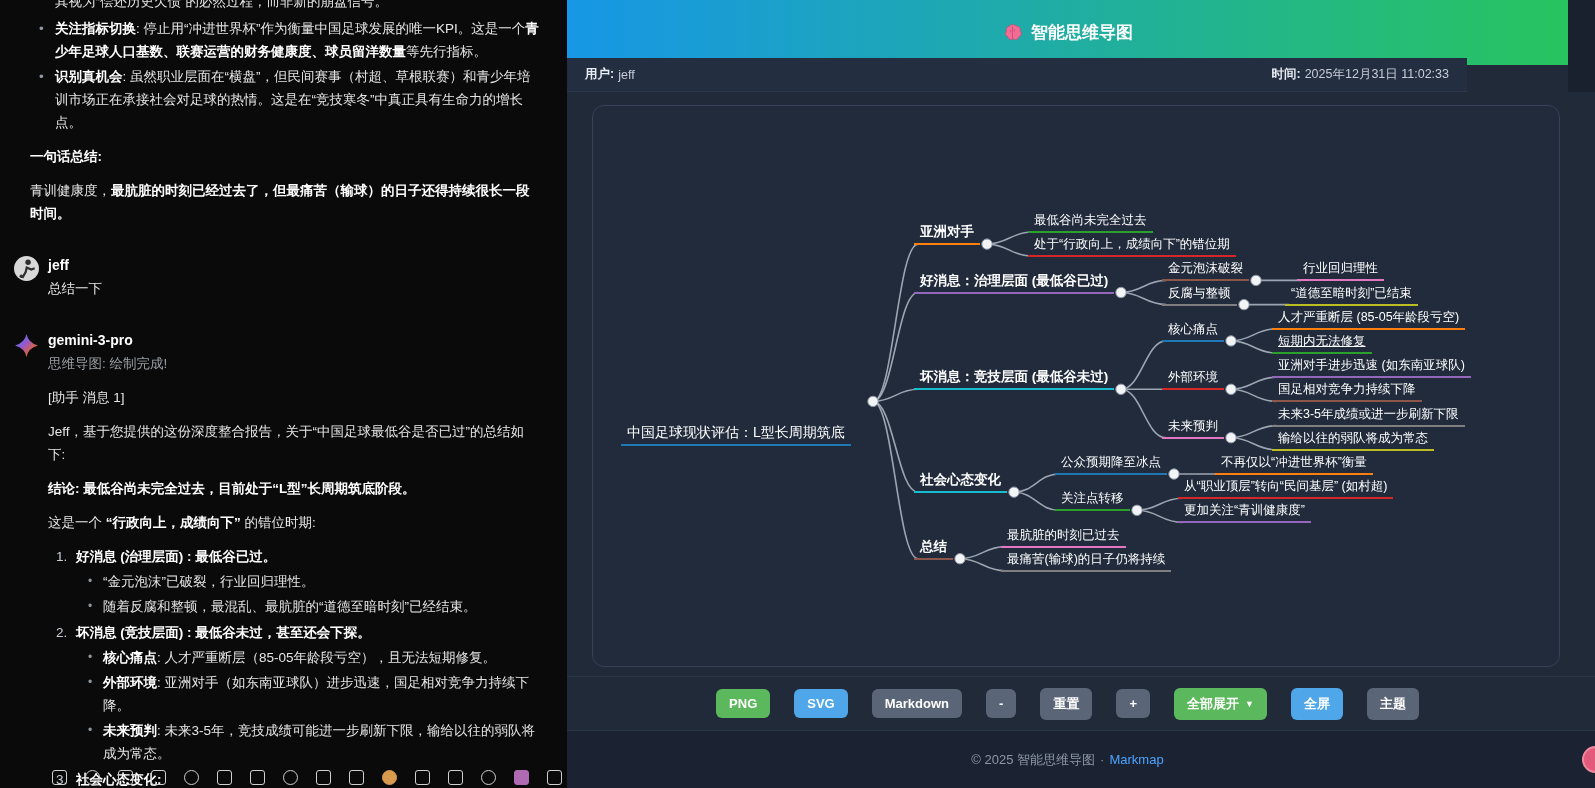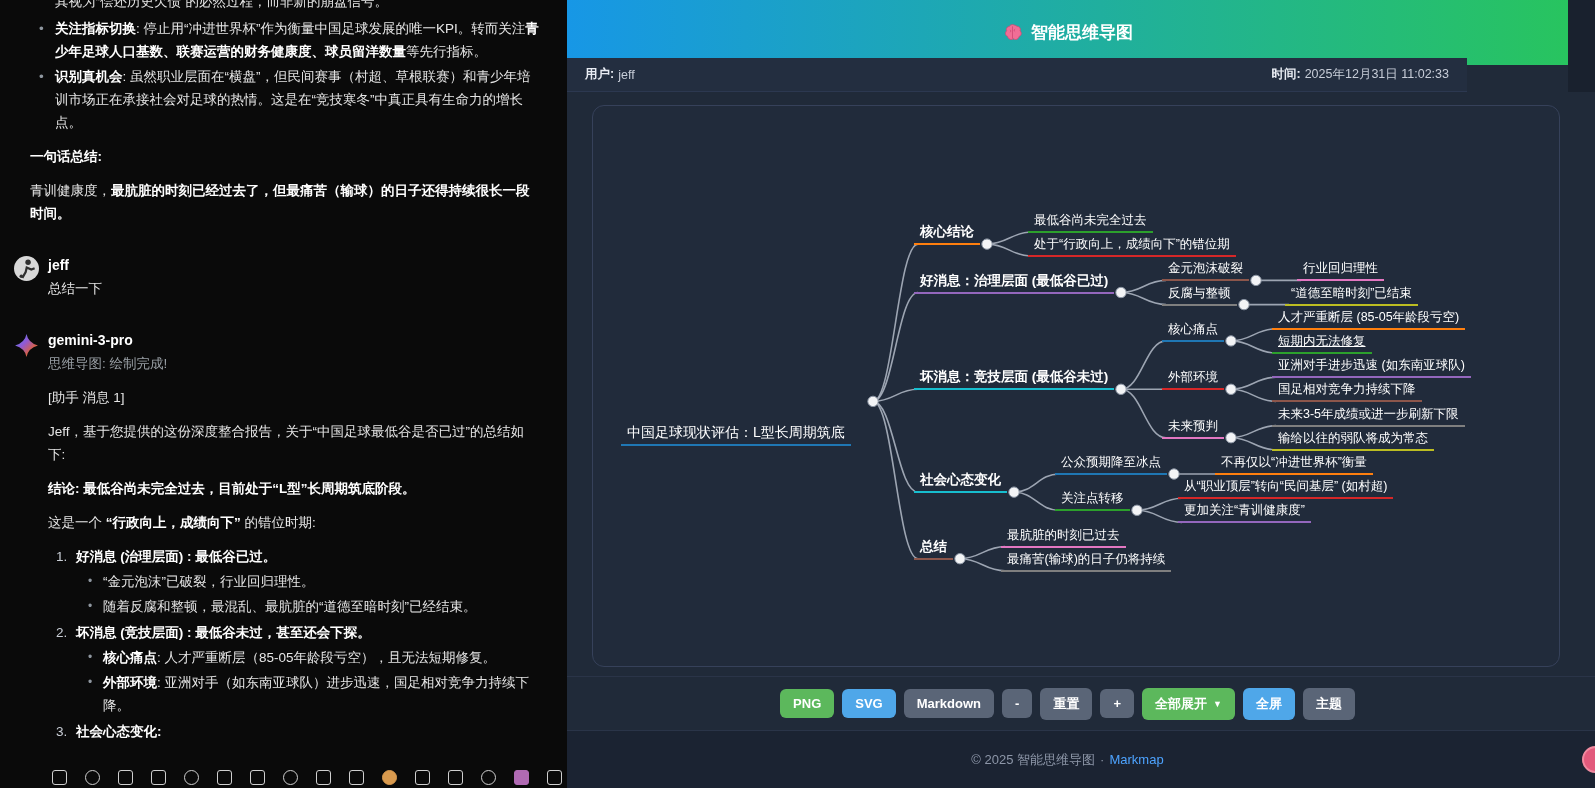--- a/index.html
+++ b/index.html
@@ -45,21 +45,21 @@
   .meta-right{margin-left:auto;display:flex;}
   .mapbox{position:absolute;left:25px;top:105px;width:968px;height:562px;background:#212b3b;
     border:1px solid #36415a;border-radius:12px;box-sizing:border-box;overflow:hidden;}
   .mapcanvas{position:absolute;left:0;top:0;width:100%;height:100%;}
   .mapcanvas svg{position:absolute;left:0;top:0;}
   .mm-node{position:absolute;white-space:nowrap;color:#fff;padding:0 6px 2px 6px;border-bottom:2px solid #888;
     font-size:12.5px;line-height:17px;cursor:pointer;}
   .mm-node.d0{font-size:14px;line-height:20px;margin-top:44px;}
   .mm-node.d1{font-size:13.5px;line-height:18px;font-weight:700;}
   .tbar{position:absolute;left:0;top:676px;width:1028px;height:54px;border-top:1px solid #2a3448;
-    box-sizing:border-box;display:flex;align-items:center;justify-content:center;gap:8px;padding-right:27px;}
+    box-sizing:border-box;display:flex;align-items:center;justify-content:center;gap:24px;padding-right:27px;}
   .tbtn{border:none;border-radius:6px;color:#fff;font-size:13px;font-weight:700;padding:7px 13px;
     cursor:pointer;font-family:inherit;display:flex;align-items:center;gap:6px;}
   .tbtn.green{background:#5cb85c;}
   .tbtn.blue{background:#4fa7e9;}
   .tbtn.slate{background:#5a6577;}
   .tbtn .caret{font-size:9px;}
   .appfooter{position:absolute;left:0;top:730px;width:1028px;height:58px;background:#1b2332;
     border-top:1px solid #2a3448;box-sizing:border-box;display:flex;align-items:center;justify-content:center;
     color:#8d96a8;font-size:13px;padding-right:27px;gap:5px;}
   .appfooter a{color:#4da3ff;text-decoration:none;cursor:pointer;}
@@ -67,21 +67,21 @@
     background:#e25a7c;border:2px solid #f0899f;box-sizing:border-box;cursor:pointer;}
 </style>
 </head>
 <body>
 
 <div class="chat">
   <div class="chat-inner">
     <div id="pre-content">
         <div class="cont">其视为“偿还历史欠债”的必然过程，而非新的崩盘信号。</div>
         <ul class="bl">
-          <li><b>关注指标切换</b><span>: 停止用“冲进世界杯”作为衡量中国足球发展的唯一KPI。转而关注</span><b>青少年足球人口基数、联赛运营的财务健康度、球员留洋数量</b><span>等先行指标。</span></li>
+          <li><b>关注指标切换</b><span>: 停止用“冲进世界杯”作为衡量中国足球发展的唯一KPI。这是一个</span><b>青少年足球人口基数、联赛运营的财务健康度、球员留洋数量</b><span>等先行指标。</span></li>
           <li><b>识别真机会</b><span>: 虽然职业层面在“横盘”，但民间赛事（村超、草根联赛）和青少年培训市场正在承接社会对足球的热情。这是在“竞技寒冬”中真正具有生命力的增长点。</span></li>
         </ul>
         <p><b>一句话总结:</b></p>
         <p><span>青训健康度，</span><b>最肮脏的时刻已经过去了，但最痛苦（输球）的日子还得持续很长一段时间。</b></p>
       </div>
 
     <div class="msg">
       <span class="avatar">
         <svg width="25" height="25" viewBox="0 0 24 24">
           <circle cx="13.5" cy="6" r="2.6" fill="#2f2f2f"></circle>
@@ -115,20 +115,21 @@
           <p><b>结论: 最低谷尚未完全过去，目前处于“L型”长周期筑底阶段。</b></p>
           <p><span>这是一个 </span><b>“行政向上，成绩向下”</b><span> 的错位时期:</span></p>
           <ol class="nl">
             <li><b>好消息 (治理层面) : 最低谷已过。</b><ul class="sub">
                 <li><span>“金元泡沫”已破裂，行业回归理性。</span></li>
                 <li><span>随着反腐和整顿，最混乱、最肮脏的“道德至暗时刻”已经结束。</span></li>
               </ul></li>
             <li><b>坏消息 (竞技层面) : 最低谷未过，甚至还会下探。</b><ul class="sub">
                 <li><b>核心痛点</b><span>: 人才严重断层（85-05年龄段亏空），且无法短期修复。</span></li>
                 <li><b>外部环境</b><span>: 亚洲对手（如东南亚球队）进步迅速，国足相对竞争力持续下降。</span></li>
+                <li><b>未来预判</b><span>: 未来3-5年，竞技成绩可能进一步刷新下限，输给以往的弱队将成为常态。</span></li>
               </ul></li>
             <li><b>社会心态变化:</b></li>
           </ol>
         </div>
 
     </div>
   </div>
   <div class="iconrow" id="chat-iconrow">
       <div class="ticon"></div>
       <div class="ticon round"></div>
@@ -206,21 +207,21 @@
           <path d="M544,404.29999999999984 C564.25,404.29999999999984 568.75,416.39999999999986 589,416.39999999999986" fill="none" stroke="#b3bbc8" stroke-width="1.6" stroke-opacity="0.85"></path>
           <circle cx="544" cy="404.29999999999984" r="5.2" fill="#f3f4f6" stroke="#8a94a3" stroke-width="1"></circle>
           <circle cx="421" cy="386.14999999999986" r="5.2" fill="#f3f4f6" stroke="#8a94a3" stroke-width="1"></circle>
           <path d="M280,295.3999999999999 C300.25,295.3999999999999 304.75,452.6999999999998 325,452.6999999999998" fill="none" stroke="#b3bbc8" stroke-width="1.6" stroke-opacity="0.85"></path>
           <path d="M367,452.6999999999998 C387.25,452.6999999999998 391.75,440.59999999999985 412,440.59999999999985" fill="none" stroke="#b3bbc8" stroke-width="1.6" stroke-opacity="0.85"></path>
           <path d="M367,452.6999999999998 C387.25,452.6999999999998 391.75,464.79999999999984 412,464.79999999999984" fill="none" stroke="#b3bbc8" stroke-width="1.6" stroke-opacity="0.85"></path>
           <circle cx="367" cy="452.6999999999998" r="5.2" fill="#f3f4f6" stroke="#8a94a3" stroke-width="1"></circle>
           <circle cx="280" cy="295.3999999999999" r="5.2" fill="#f3f4f6" stroke="#8a94a3" stroke-width="1"></circle>
         </svg>
         <div class="mm-node d0" style="border-bottom-color: rgb(31, 119, 180); left: 28px; top: 272.4px;">中国足球现状评估：L型长周期筑底</div>
-        <div class="mm-node d1" style="border-bottom-color: rgb(255, 127, 14); left: 321px; top: 117.1px;">核心结论</div>
+        <div class="mm-node d1" style="border-bottom-color: rgb(255, 127, 14); left: 321px; top: 117.1px;">亚洲对手</div>
         <div class="mm-node d2" style="border-bottom-color: rgb(44, 160, 44); left: 435px; top: 106px;">最低谷尚未完全过去</div>
         <div class="mm-node d2" style="border-bottom-color: rgb(214, 39, 40); left: 435px; top: 130.2px;">处于“行政向上，成绩向下”的错位期</div>
         <div class="mm-node d1" style="border-bottom-color: rgb(148, 103, 189); left: 321px; top: 165.5px;">好消息：治理层面 (最低谷已过)</div>
         <div class="mm-node d2" style="border-bottom-color: rgb(140, 86, 75); left: 569px; top: 154.4px;">金元泡沫破裂</div>
         <div class="mm-node d2" style="border-bottom-color: rgb(227, 119, 194); left: 704px; top: 154.4px;">行业回归理性</div>
         <div class="mm-node d2" style="border-bottom-color: rgb(127, 127, 127); left: 569px; top: 178.6px;">反腐与整顿</div>
         <div class="mm-node d2" style="border-bottom-color: rgb(188, 189, 34); left: 692px; top: 178.6px;">“道德至暗时刻”已结束</div>
         <div class="mm-node d1" style="border-bottom-color: rgb(23, 190, 207); left: 321px; top: 262.3px;">坏消息：竞技层面 (最低谷未过)</div>
         <div class="mm-node d2" style="border-bottom-color: rgb(31, 119, 180); left: 569px; top: 214.9px;">核心痛点</div>
         <div class="mm-node d2" style="border-bottom-color: rgb(255, 127, 14); left: 679px; top: 202.8px;">人才严重断层 (85-05年龄段亏空)</div>

